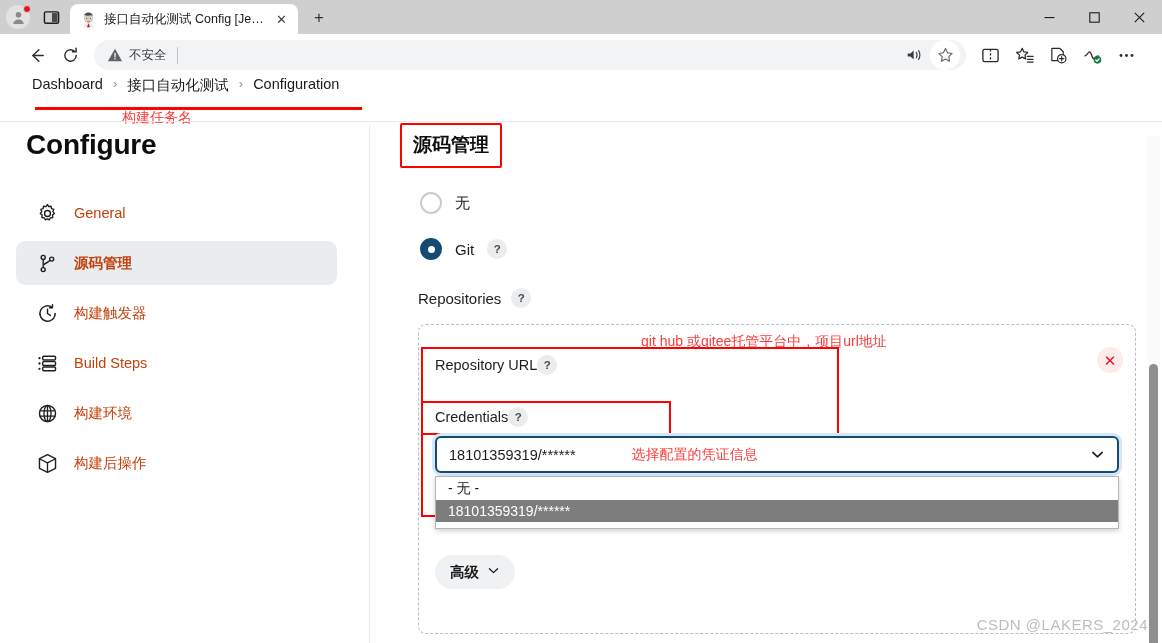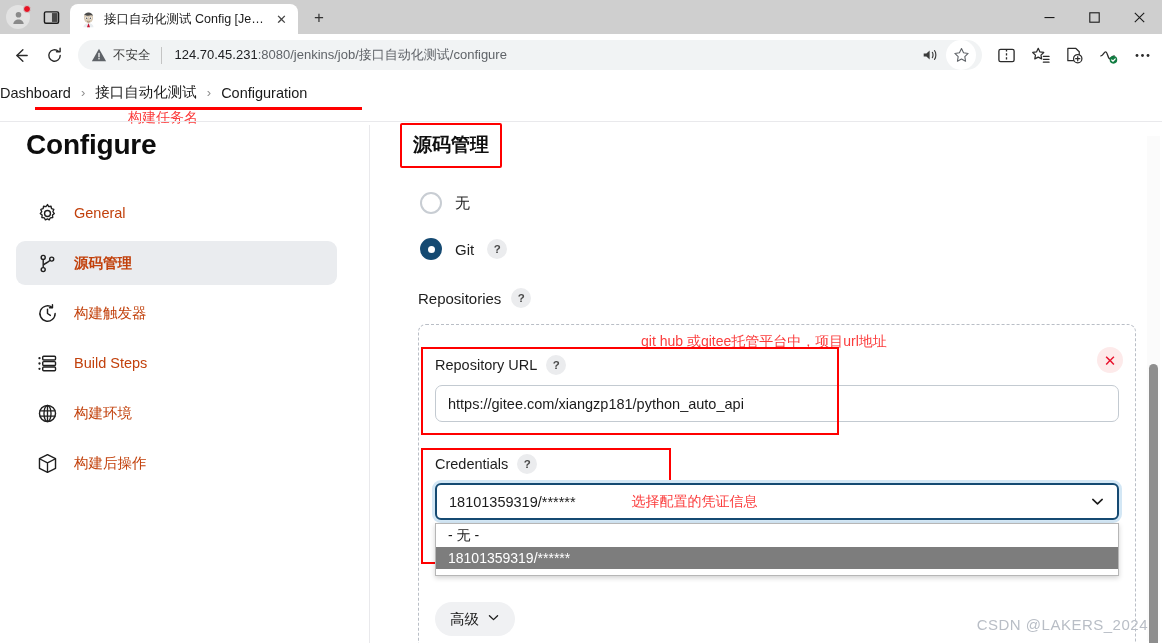--- a/index.html
+++ b/index.html
@@ -52,21 +52,21 @@
     display:flex; align-items:center; justify-content:center;
     color: #333; font-size: 17px; border-radius: 4px;
   }
   .wincontrols {
     position: absolute; right: 0; top: 0; height: 34px; display: flex;
   }
   .wc { width: 45px; height: 34px; display:flex; align-items:center; justify-content:center; color:#1b1b1b; }
 
   .toolbar {
     height: 42px; background: #ffffff;
-    display: flex; align-items: center; padding: 0 4px; gap: 2px;
+    display: flex; align-items: center; padding: 0 20px; gap: 2px;
   }
   .tb-btn {
     width: 32px; height: 32px; border-radius: 5px;
     display:flex; align-items:center; justify-content:center; color:#2b2b2b;
     flex: 0 0 32px;
   }
   .omnibox {
     flex: 1 1 auto; height: 30px; background: #f1f3f4; border-radius: 15px;
     display: flex; align-items: center; padding: 0 6px 0 13px; gap: 8px;
     margin: 0 6px; position: relative;
@@ -77,31 +77,31 @@
   .omni-url { font-size: 13px; color: #5f6368; white-space: nowrap; overflow: hidden; flex: 1 1 auto; }
   .omni-url b { color: #202124; font-weight: 400; }
   .omni-right { display: flex; align-items: center; gap: 2px; margin-left: auto; }
   .omni-icon { width: 28px; height: 28px; display:flex; align-items:center; justify-content:center; color:#3b3b3b; }
   .star-active { width:30px;height:30px;border-radius:50%;background:#fff;display:flex;align-items:center;justify-content:center;}
 
   
   .page { position: relative; height: 567px; background:#fff; overflow:hidden; }
 
   .breadcrumb {
-    height: 33px; display: flex; align-items: center;
-    padding-left: 0; gap: 10px; font-size: 14.5px; color: #1f1f1f;
+    height: 33px; display: flex; align-items: flex-start;
+    padding-left: 32px; gap: 10px; font-size: 14.5px; color: #1f1f1f;
     position: relative;
   }
   .crumb { color: #1b1b1b; }
   .crumb-sep { color: #8d8d8d; font-size: 13px; }
   .crumb-underline {
     position: absolute; left: 35px; top: 31px; width: 327px; height: 3px; background: #ff0000;
   }
   .crumb-note {
-    position: absolute; left: 128px; top: 33px;
+    position: absolute; left: 122px; top: 33px;
     font-size: 14px; color: #fb3b3b; white-space: nowrap;
   }
   .breadcrumb-divider {
     position: absolute; left: 0; right: 0; top: 45px; height: 1px; background: #e9e9ec;
   }
 
   .body-split { display: flex; height: 100%; padding-top: 12px; }
 
   
   .sidebar { width: 370px; flex: 0 0 370px; padding: 0 16px 0 0; position: relative; }
@@ -169,21 +169,21 @@
   }
   .del-btn {
     position: absolute; right: 12px; top: 22px;
     width: 26px; height: 26px; border-radius: 50%;
     background: #fdeaea; color: #e8112c;
     display: flex; align-items: center; justify-content: center;
     font-size: 15px; line-height: 1;
   }
 
   .field-label {
-    font-size: 14.5px; color: #1d1d1d; display: flex; align-items: center; gap: 9px;
+    font-size: 14.5px; color: #1d1d1d; display: flex; align-items: center; gap: 0;
   }
   .text-input {
     margin-top: 10px; width: 100%; height: 37px;
     border: 1.5px solid #c3cad1; border-radius: 7px; background: #fff;
     display: flex; align-items: center; padding: 0 12px;
     font-size: 14.5px; color: #1b1b1b;
   }
 
   
   .red-rect { position: absolute; border: 2.5px solid #ff0000; pointer-events:none; }
@@ -213,21 +213,21 @@
     box-shadow: 0 2px 5px rgba(0,0,0,.18);
     padding: 1px 0 6px 0;
   }
   .dd-opt { height: 22px; display:flex; align-items:center; padding: 0 12px; font-size: 14px; color: #1b1b1b; }
   .dd-opt.sel { background: #7d7d7d; color: #ffffff; }
 
   .adv-btn {
     margin-top: 82px; height: 34px; width: 80px;
     background: #f0f1f3; border-radius: 17px;
     display: flex; align-items: center; justify-content: center; gap: 8px;
-    font-size: 14.5px; color: #1b1b1b;
+    font-size: 14.5px; color: #1b1b1b; font-weight: bold;
   }
 
   
   .scrollbar {
     position: absolute; right: 2px; top: 60px; width: 13px; bottom: 2px;
     background: #fbfbfb;
   }
   .scroll-thumb {
     position: absolute; top: 228px; left: 2px; width: 9px; height: 317px;
     background: #8e8e8e; border-radius: 5px;
@@ -318,21 +318,20 @@
     <div class="omnibox">
       <div class="insecure">
         <svg width="16" height="16" viewBox="0 0 18 18">
             <path d="M9 2 17 16H1z" fill="#5f6368"></path>
             <rect x="8.3" y="6.6" width="1.4" height="5" fill="#fff"></rect>
             <rect x="8.3" y="12.4" width="1.4" height="1.5" fill="#fff"></rect>
           </svg>
         <span class="insecure-label">不安全</span>
       </div>
       <span class="omni-sep"></span>
-      <span class="omni-url"><b>124.70.45.231</b><span>:8080/jenkins/job/接口自动化测试/configure</span></span>
       <div class="omni-right">
         <div class="omni-icon">
           <svg width="18" height="18" viewBox="0 0 20 20">
               <path d="M3 8.2h3L9.6 5v10L6 11.8H3z" fill="#3b3b3b"></path>
               <path d="M12.6 7.2c1 1.1 1 4.5 0 5.6" stroke="#3b3b3b" stroke-width="1.3" fill="none" stroke-linecap="round"></path>
               <path d="M15 5.2c2 2 2 7.6 0 9.6" stroke="#3b3b3b" stroke-width="1.3" fill="none" stroke-linecap="round"></path>
             </svg>
         </div>
         <div class="star-active">
           <svg width="17" height="17" viewBox="0 0 20 20">
@@ -494,21 +493,20 @@
 
           <div class="repo-note">git hub 或gitee托管平台中，项目url地址</div>
           <div class="del-btn">✕</div>
 
           <div class="url-group">
             <div class="red-rect url-rect"></div>
             <div class="field-label">
               <span>Repository URL</span>
               <span class="help-badge">?</span>
             </div>
-            <div class="text-input">https://gitee.com/xiangzp181/python_auto_api</div>
           </div>
 
           <div class="cred-group">
             <div class="red-rect cred-rect"></div>
             <div class="field-label">
               <span>Credentials</span>
               <span class="help-badge">?</span>
             </div>
 
             <div class="select-wrap">

